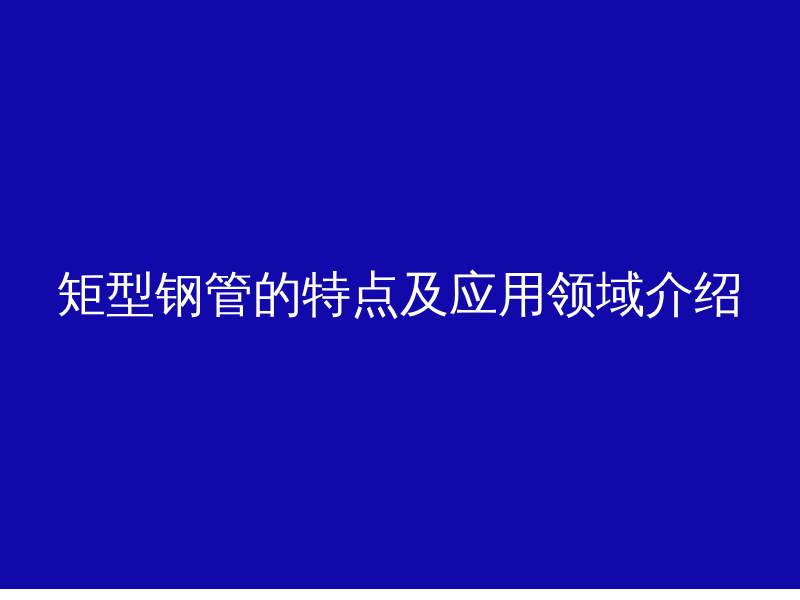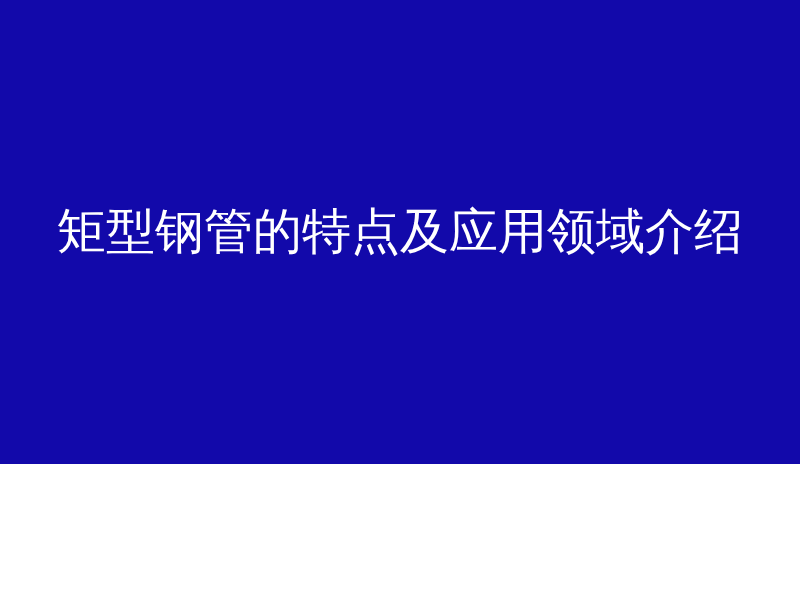--- a/index.html
+++ b/index.html
@@ -13,21 +13,21 @@
     height: 600px;
     overflow: hidden;
     font-family: "DejaVu Sans", "Liberation Sans", sans-serif;
   }
 
   
   .slide {
     position: relative;
     box-sizing: border-box;
     width: 800px;
-    height: 464px;
+    height: 589px;
     background-color: #1209aa;
     display: flex;
     align-items: center;
     justify-content: center;
     overflow: hidden;
   }
 
   
   .title-block {
     width: 100%;

